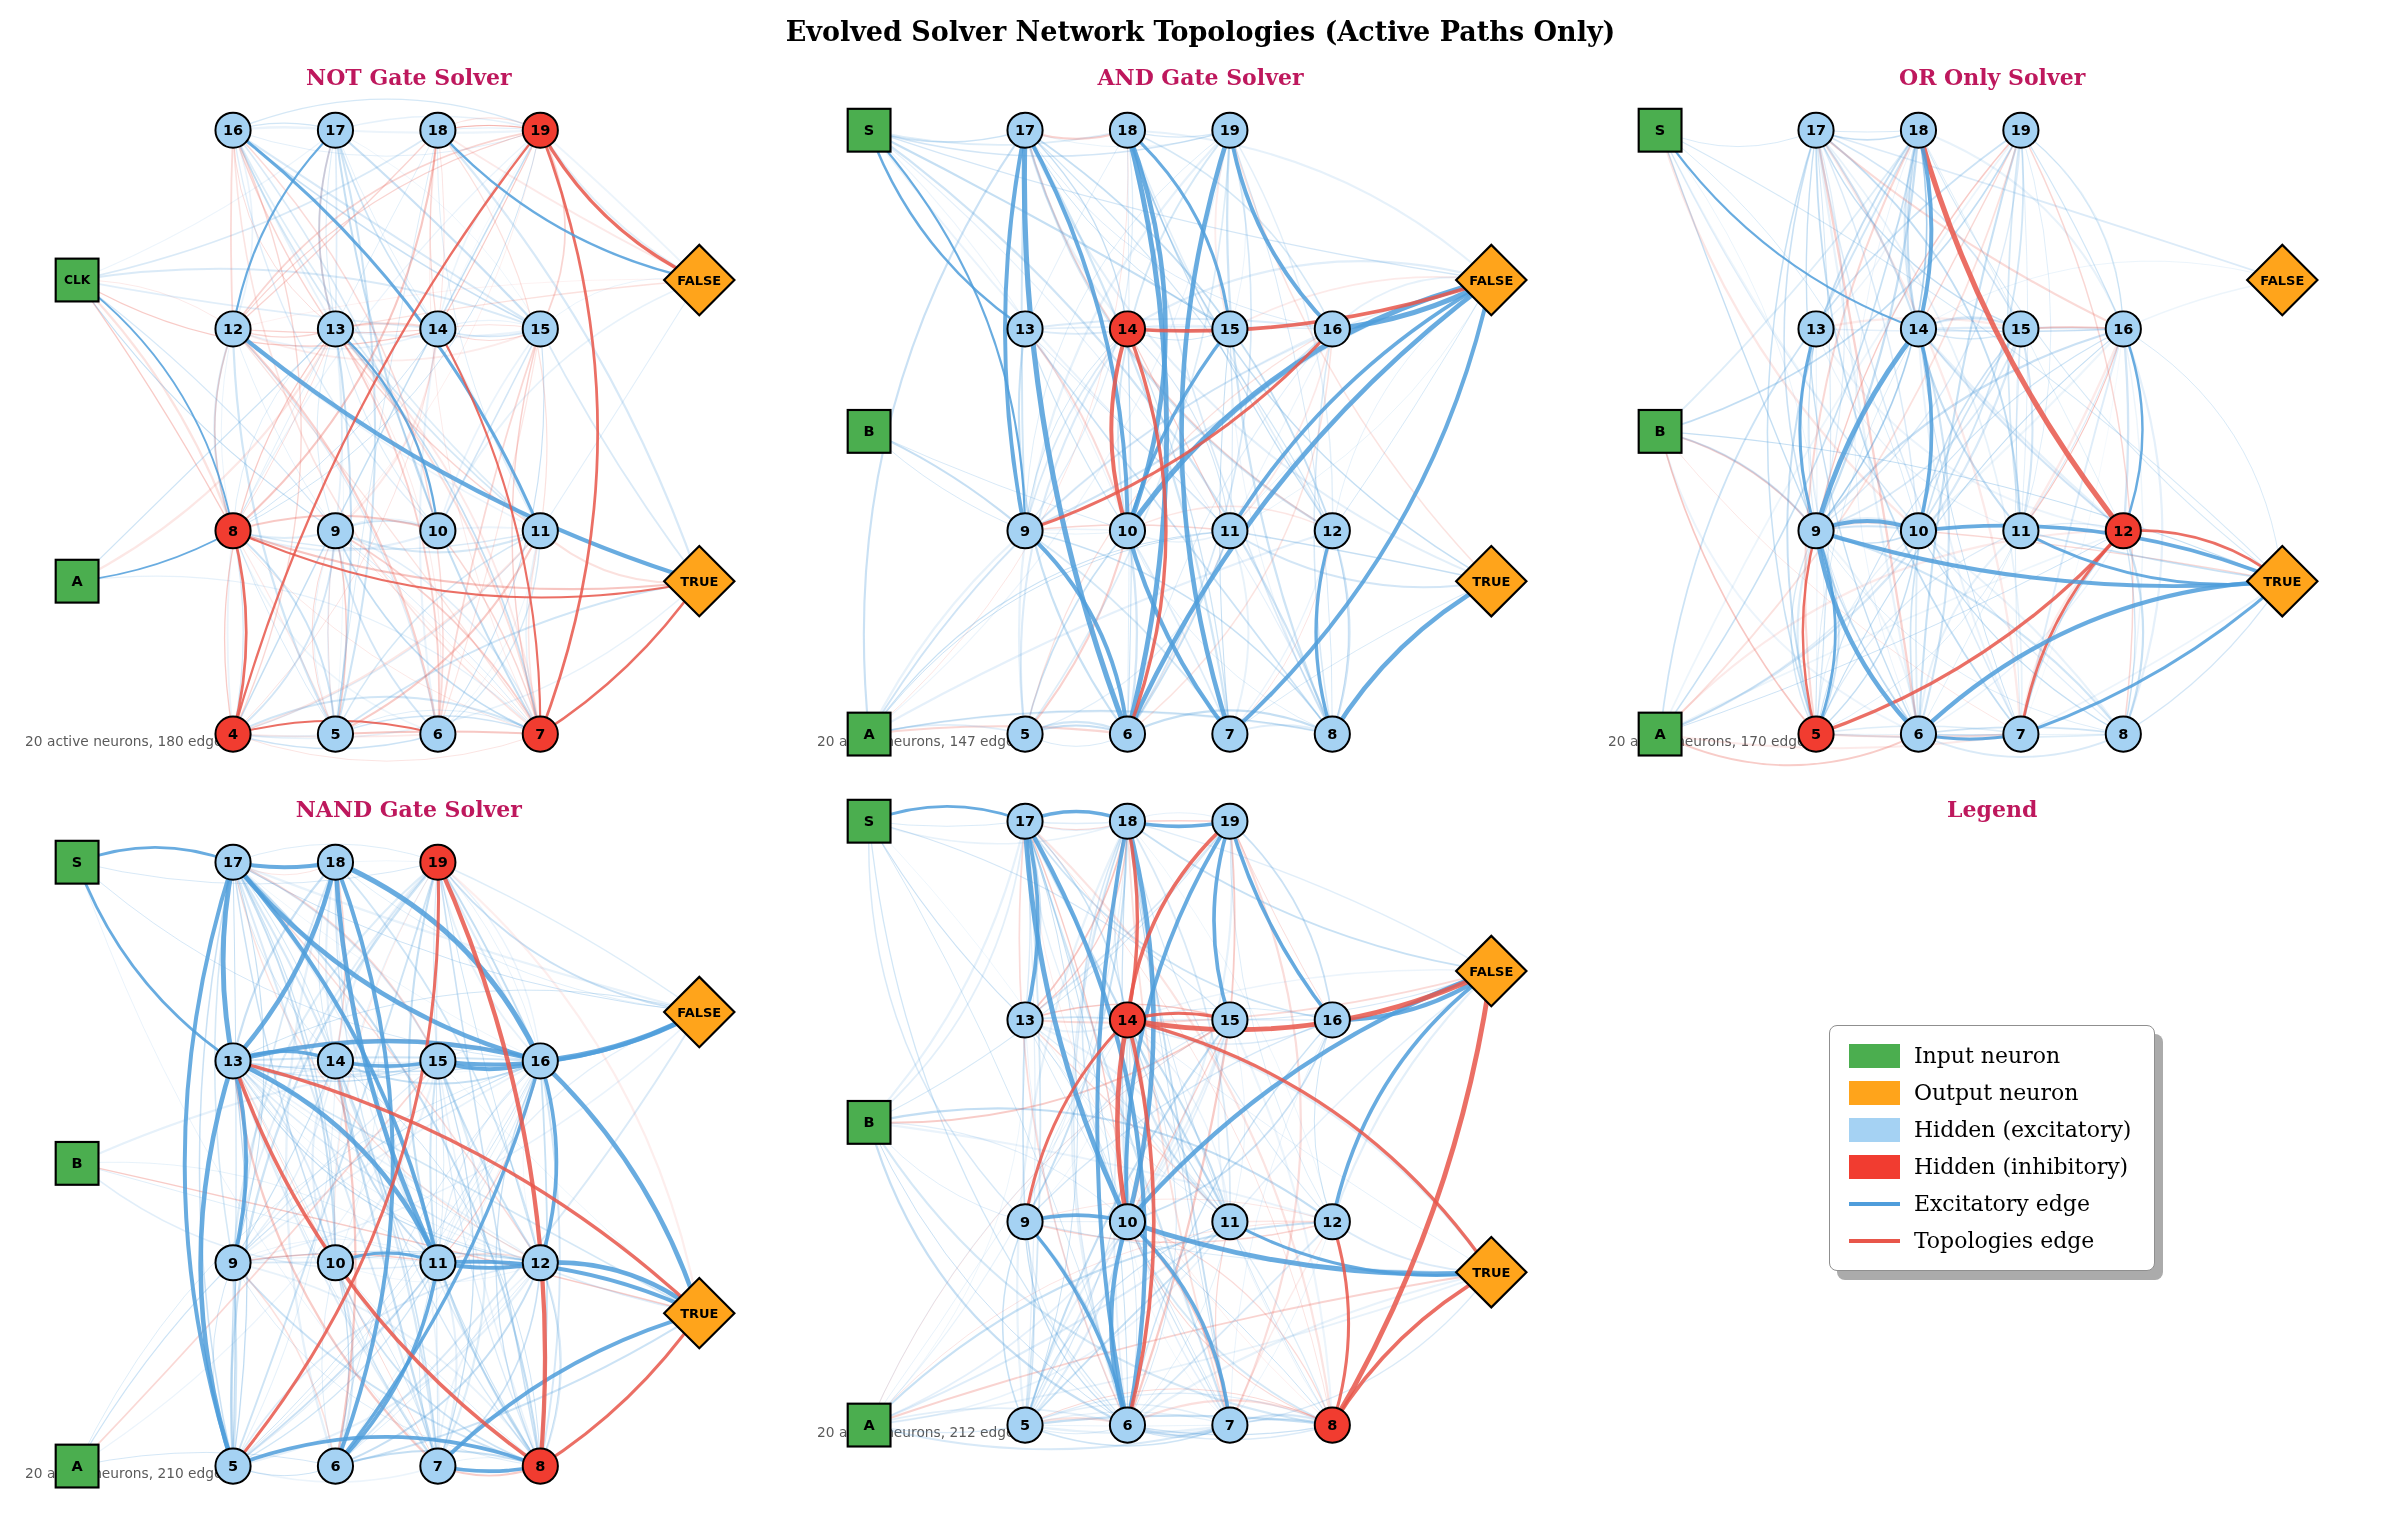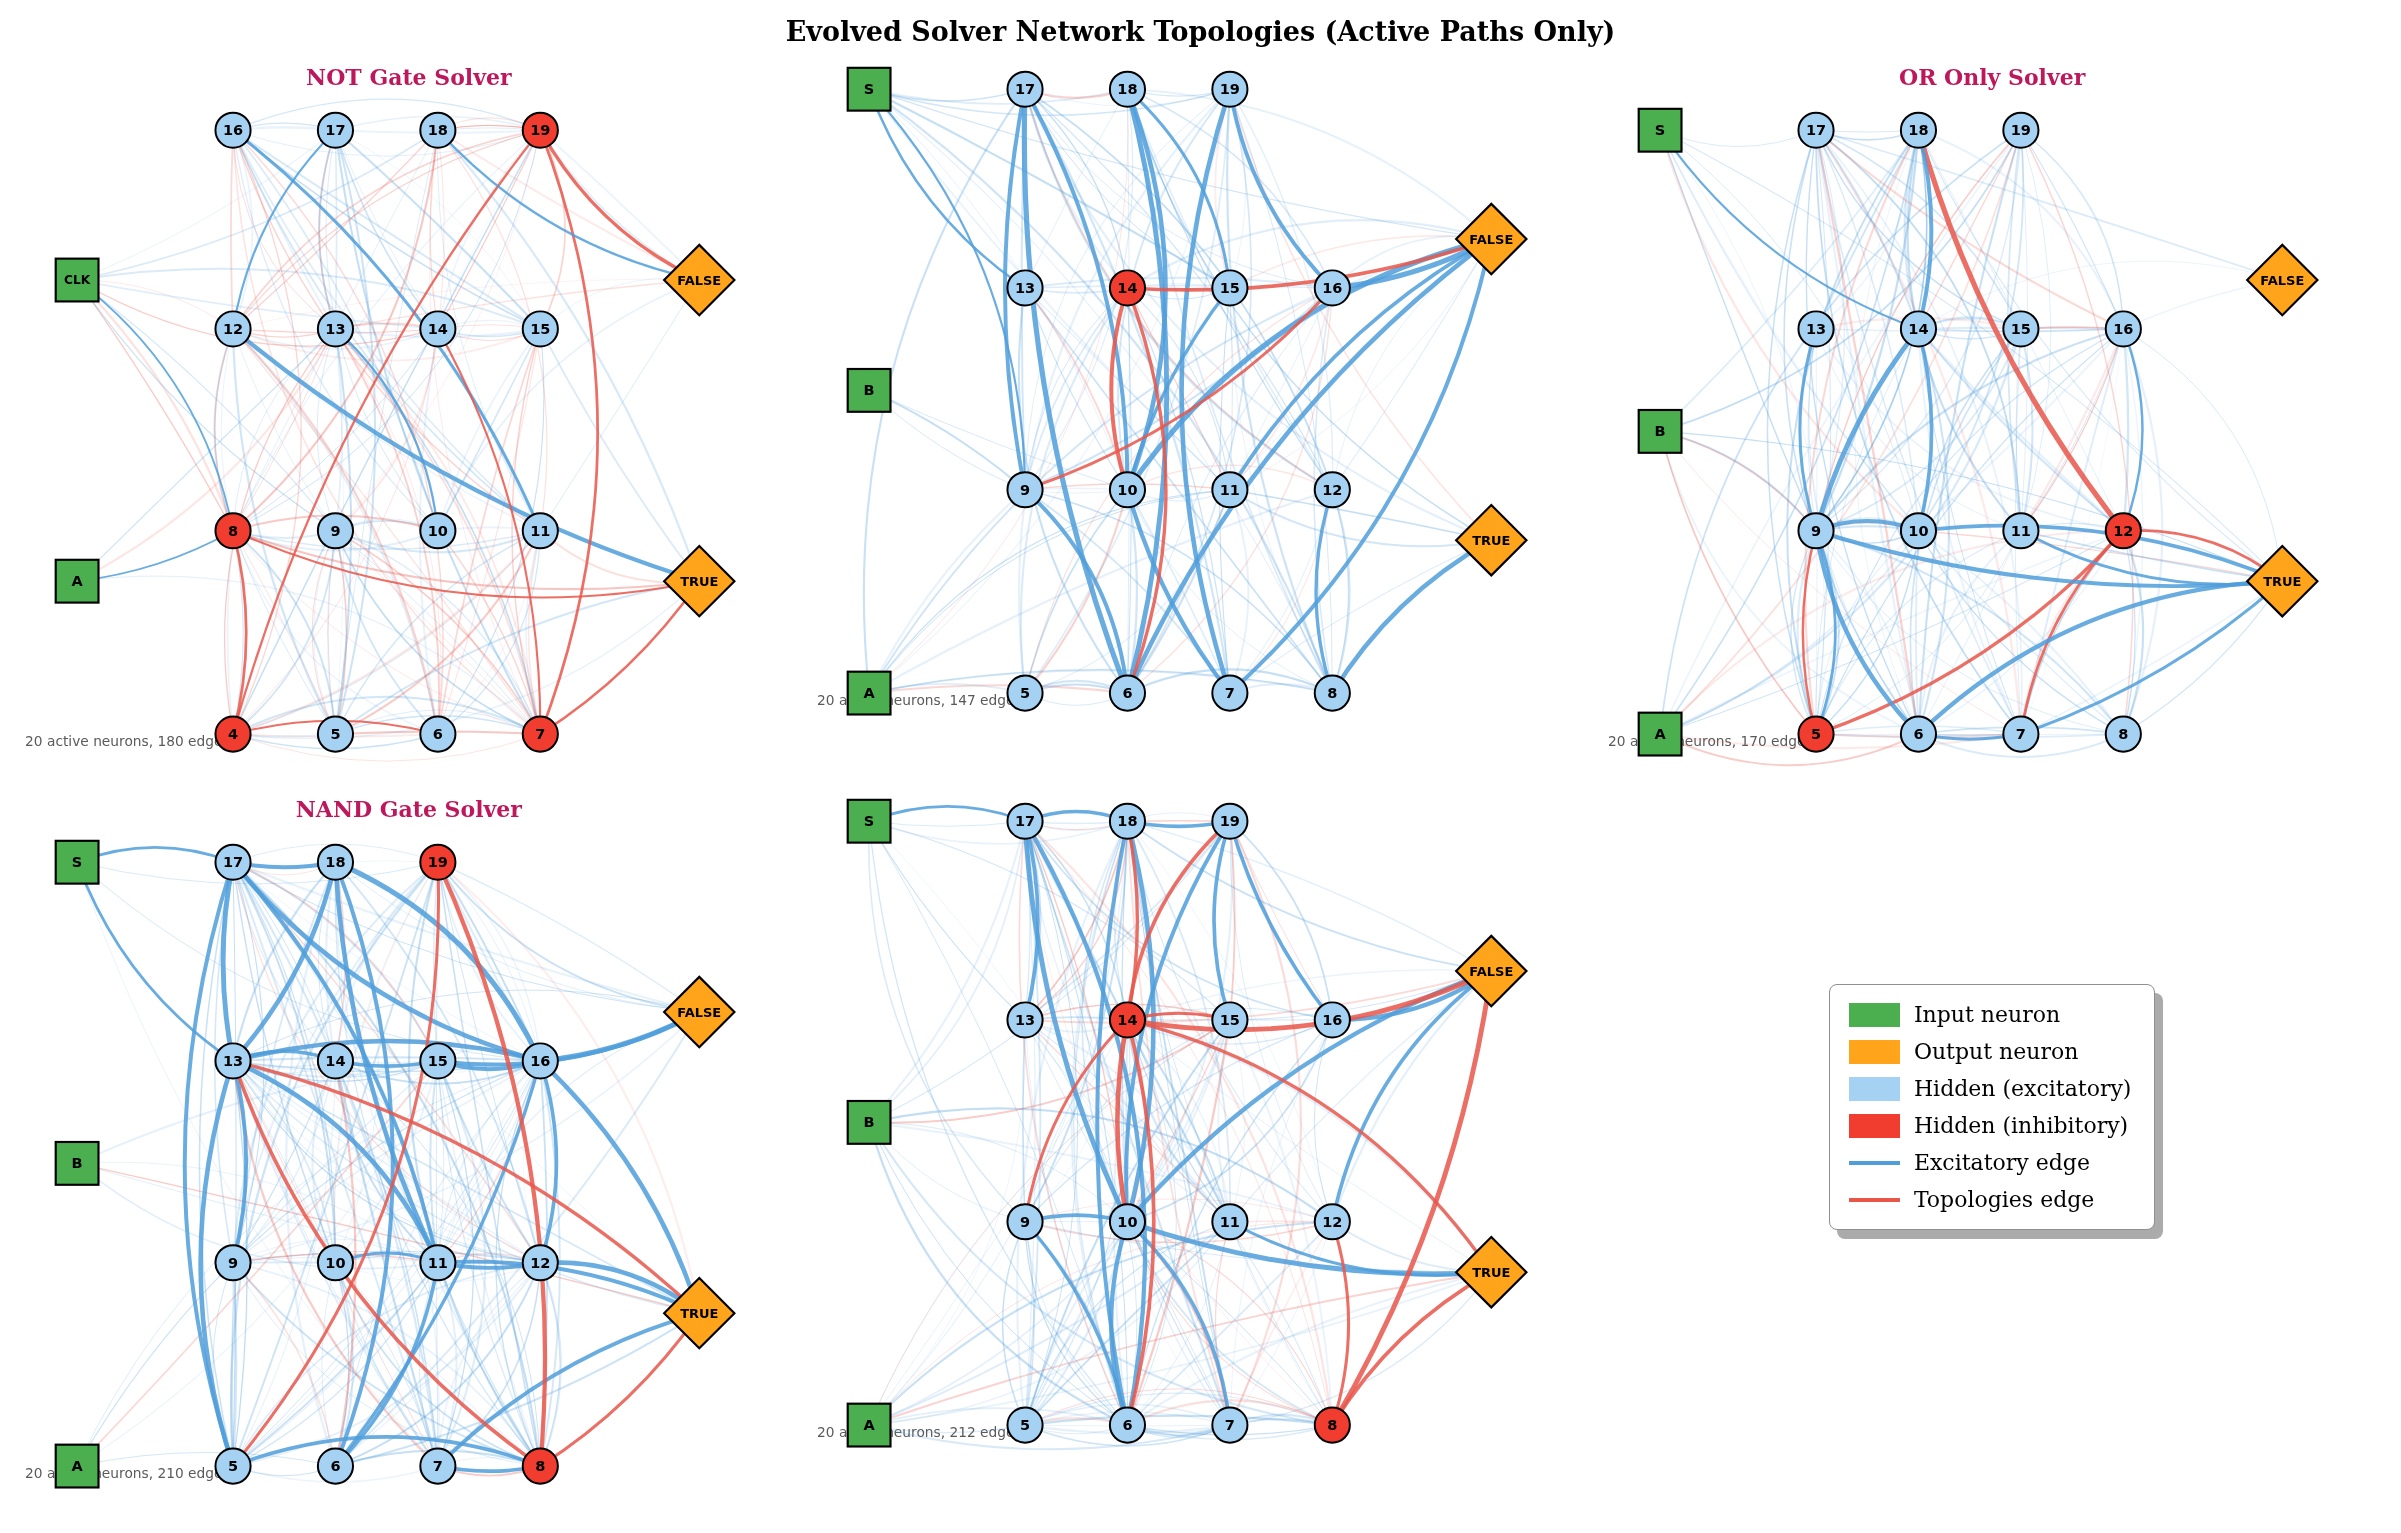--- a/index.html
+++ b/index.html
@@ -336,20 +336,21 @@
             </g>
             <g>
               <circle cx="341" cy="420" r="11.5" fill="#f13c30" stroke="#000000" stroke-width="1.3"></circle>
               <text x="341" y="420" text-anchor="middle" dominant-baseline="central" font-size="9.5" class="node-label">7</text>
             </g>
           </g>
         </svg>
     </section>
 
     <section class="panel">
+      <h2 class="panel-title">AND Gate Solver</h2>
       <svg class="net" viewBox="0 0 510 452">
         <text class="caption-text" x="4" y="428" font-size="9">20 active neurons, 147 edges</text>
       <g>
             <path d="M 38 420 Q 189.5 389.0756608253578 341 420" fill="none" stroke="#4f9ddb" stroke-width="0.94" stroke-opacity="0.19"></path>
             <path d="M 274 155 Q 240.5 149.35506488964893 207 155" fill="none" stroke="#4f9ddb" stroke-width="0.52" stroke-opacity="0.15"></path>
             <path d="M 207 287 Q 240.5 301.8248325107852 274 287" fill="none" stroke="#4f9ddb" stroke-width="0.95" stroke-opacity="0.13"></path>
             <path d="M 140 155 Q 170.38422090373933 88.39417538885027 207 25" fill="none" stroke="#4f9ddb" stroke-width="0.51" stroke-opacity="0.21"></path>
             <path d="M 274 287 Q 353.2181498190621 336.0514054830419 445 320" fill="none" stroke="#4f9ddb" stroke-width="1.30" stroke-opacity="0.25"></path>
             <path d="M 38 420 Q 75.93381445191335 343.47931634658016 140 287" fill="none" stroke="#4f9ddb" stroke-width="1.47" stroke-opacity="0.13"></path>
             <path d="M 140 155 Q 240.20815010019578 287.72136539570056 341 420" fill="none" stroke="#4f9ddb" stroke-width="1.10" stroke-opacity="0.29"></path>
@@ -1437,20 +1438,21 @@
             </g>
             <g>
               <circle cx="341" cy="420" r="11.5" fill="#f13c30" stroke="#000000" stroke-width="1.3"></circle>
               <text x="341" y="420" text-anchor="middle" dominant-baseline="central" font-size="9.5" class="node-label">8</text>
             </g>
           </g>
         </svg>
     </section>
 
     <section class="panel">
+      <h2 class="panel-title">Legend</h2>
       <div class="legend-wrap">
         <div class="legend-box">
             <div class="legend-row">
               <span class="swatch patch" style="background: rgb(75, 174, 79);"></span>
               <span class="legend-label">Input neuron</span>
             </div>
             <div class="legend-row">
               <span class="swatch patch" style="background: rgb(255, 164, 27);"></span>
               <span class="legend-label">Output neuron</span>
             </div>

